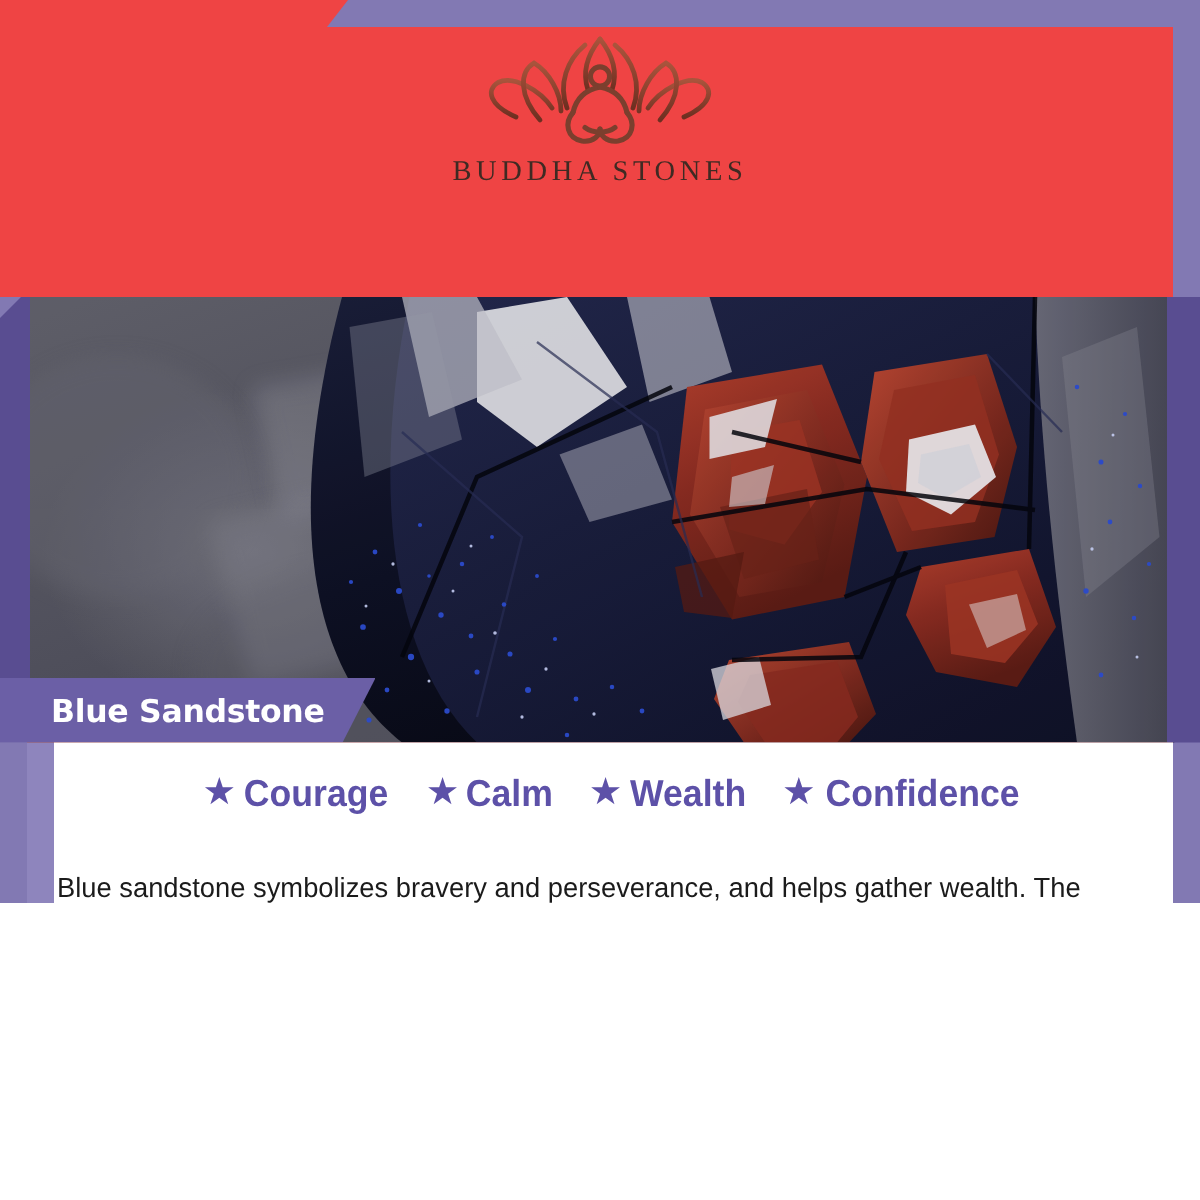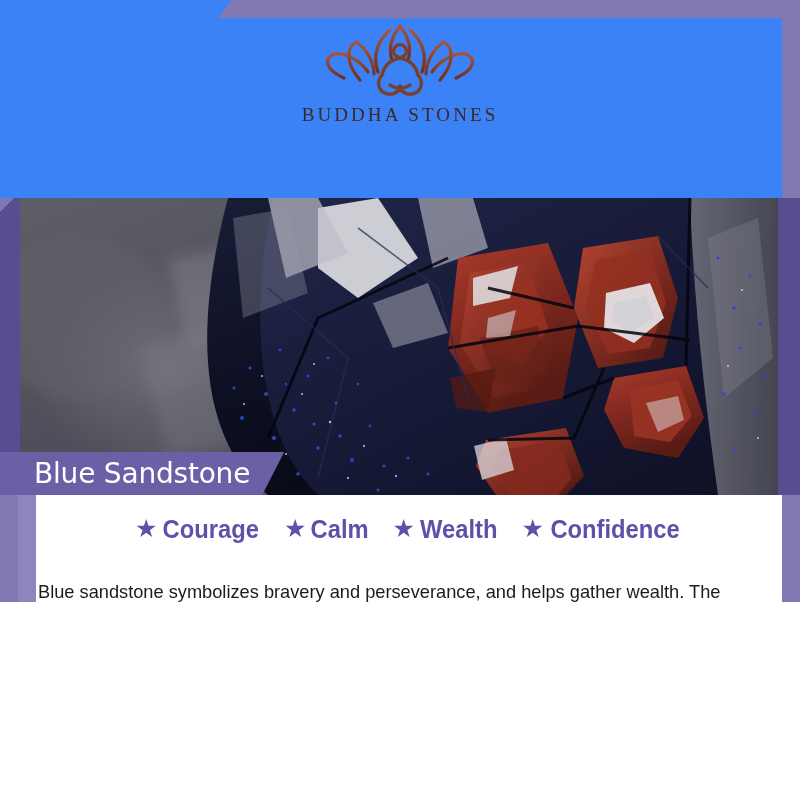--- a/index.html
+++ b/index.html
@@ -9,21 +9,21 @@
   }
   body {
     font-family: "Liberation Sans", sans-serif;
   }
 
   #poster {
     position: relative;
     width: 800px;
     height: 602px;
     overflow: hidden;
-    background: #3b82f6;
+    background: #ef4444;
   }
 
   
   .band {
     position: absolute;
     background: #8279b3;
   }
   
   .band-top {
     top: 0;
@@ -144,22 +144,22 @@
     top: 452px;
     height: 43px;
     padding: 0 34px 0 34px;
     background: #6b5fa6;
     display: flex;
     align-items: center;
     clip-path: polygon(0 0, 100% 0, calc(100% - 22px) 100%, 0 100%);
   }
   .stone-badge-text {
     font-family: "DejaVu Sans", sans-serif;
-    font-weight: normal;
-    font-size: 28px;
+    font-weight: bold;
+    font-size: 21px;
     color: #ffffff;
     letter-spacing: -0.2px;
     white-space: nowrap;
   }
 
   
   .panel {
     position: absolute;
     left: 36px;
     top: 495px;

